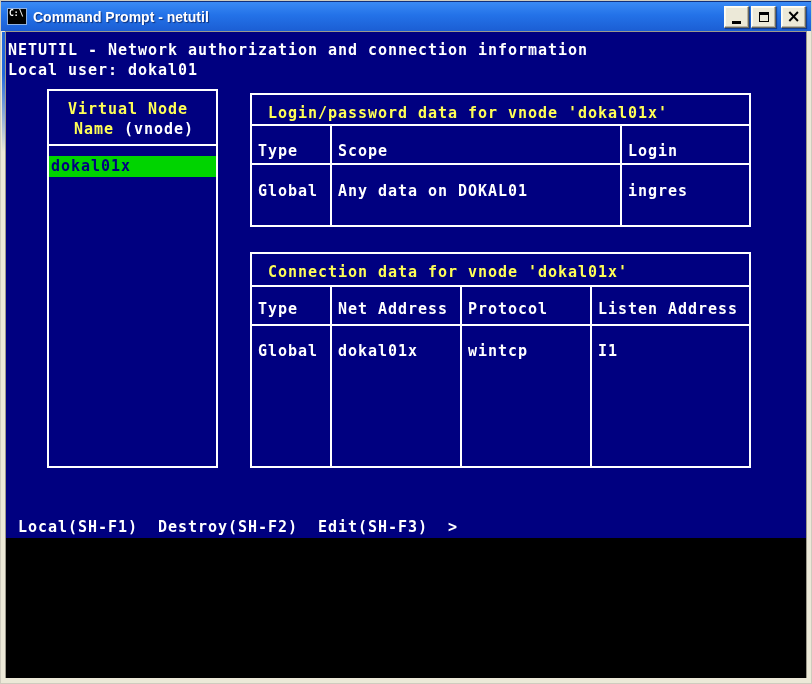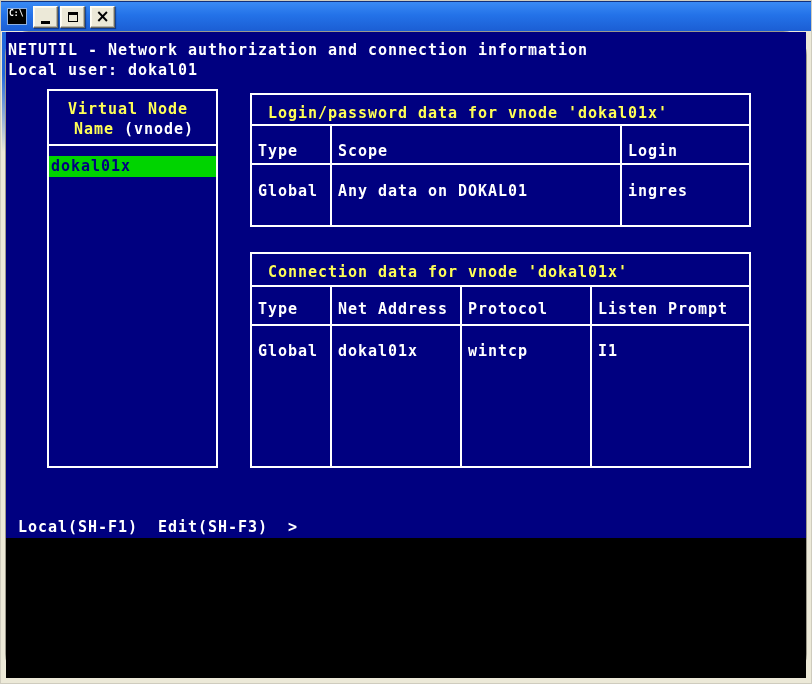--- a/index.html
+++ b/index.html
@@ -52,21 +52,20 @@
   .frame-blue-left {
     position:absolute; left:1px; top:31px; width:4px; height:120px;
     background:linear-gradient(180deg,#2268dc 0%,#2268dc 35%,#ece9d8 100%);
   }
 
   
   .console {
     position:absolute; left:5px; right:5px; top:31px; bottom:6px;
     background:#3b82f6;
     box-shadow:0 0 0 1px #9c998c;
-    border-radius:23px;
   }
   .tui {
     position:relative; width:100%; height:506px; background:#000080;
     color:#fff;
   }
   .t {
     position:absolute;
     font-family:"DejaVu Sans Mono",monospace;
     font-weight:bold; font-size:15px; letter-spacing:0.97px;
     line-height:20px; white-space:pre; color:#fff;
@@ -98,20 +97,21 @@
 </style>
 </head>
 <body>
 
 <div class="window">
 
   <div class="titlebar">
     <span class="app-icon">
       <span class="app-icon-text">C:\</span>
     </span>
+    <span class="title-text">Command Prompt - netutil</span>
     <span class="controls">
       <button class="ctl">
           <span class="glyph-min"></span>
         </button>
       <button class="ctl">
           <span class="glyph-max"></span>
         </button>
       <button class="ctl close">
           <span class="glyph-close">×</span>
         </button>
@@ -146,33 +146,34 @@
         <div class="vsep" style="left:78px;  top:29px;"></div>
         <div class="vsep" style="left:368px; top:29px;"></div>
       </div>
 
       <div class="box conn-box">
         <div class="t yellow" style="left:16px; top:8px;">Connection data for vnode 'dokal01x'</div>
         <div class="hsep" style="top:31px;"></div>
         <div class="t" style="left:6px;   top:45px;">Type</div>
         <div class="t" style="left:86px;  top:45px;">Net Address</div>
         <div class="t" style="left:216px; top:45px;">Protocol</div>
-        <div class="t" style="left:346px; top:45px;">Listen Prompt</div>
+        <div class="t" style="left:346px; top:45px;">Listen Address</div>
         <div class="hsep" style="top:70px;"></div>
         <div class="t" style="left:6px;   top:87px;">Global</div>
         <div class="t" style="left:86px;  top:87px;">dokal01x</div>
         <div class="t" style="left:216px; top:87px;">wintcp</div>
         <div class="t" style="left:346px; top:87px;">I1</div>
         <div class="vsep" style="left:78px;  top:31px;"></div>
         <div class="vsep" style="left:208px; top:31px;"></div>
         <div class="vsep" style="left:338px; top:31px;"></div>
       </div>
 
       <div class="menu">
         <span>Local(SH-F1)</span>
+        <span>Destroy(SH-F2)</span>
         <span>Edit(SH-F3)</span>
         <span>&gt;</span>
       </div>
 
     </div>
     <div style="width:100%; height:140px; background:#000;"></div>
   </div>
 
 </div>
 

